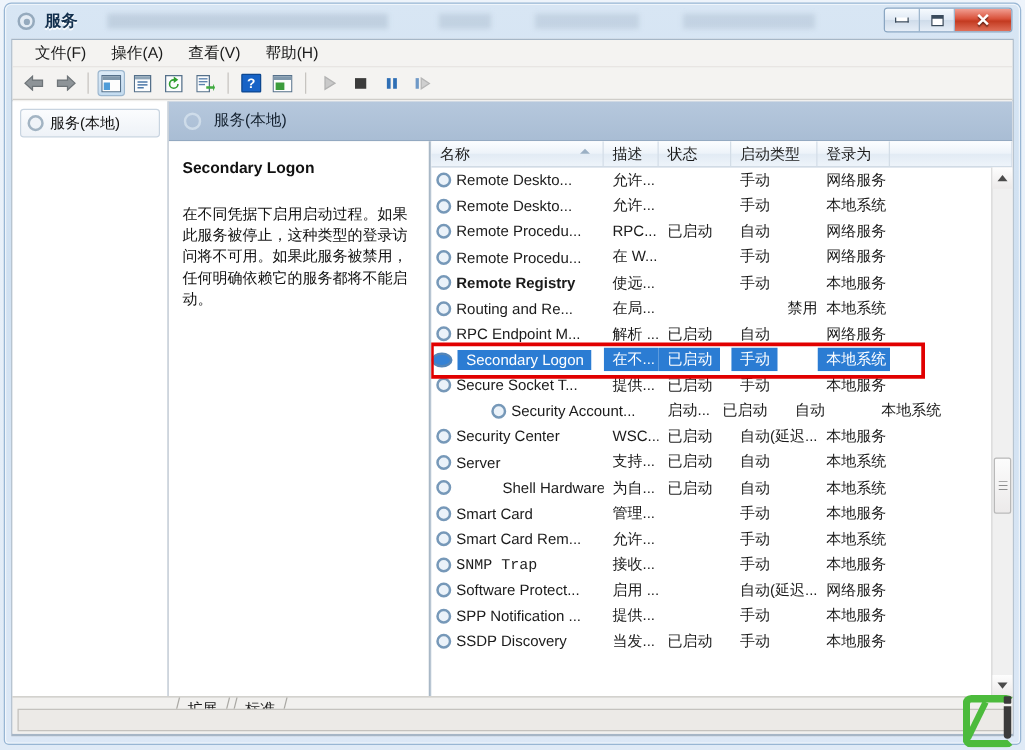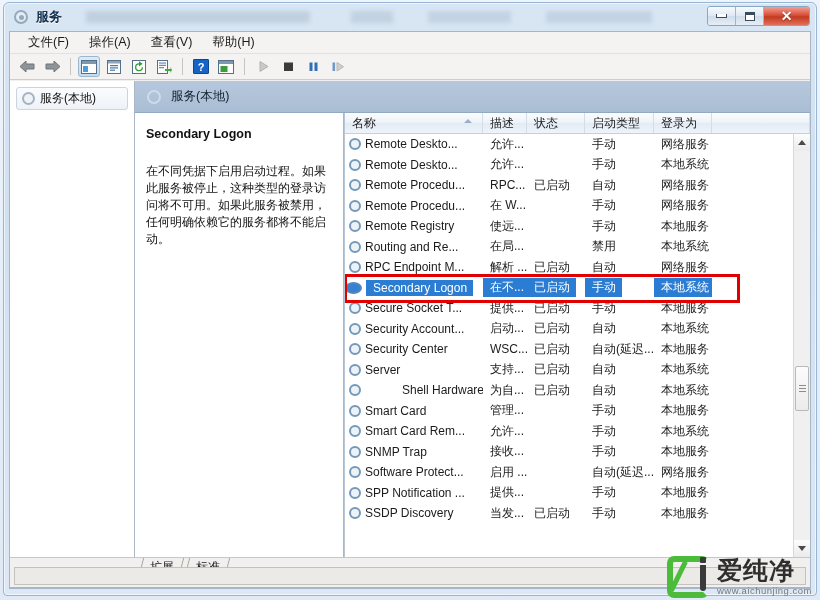--- a/index.html
+++ b/index.html
@@ -494,21 +494,21 @@
                       <span></span>
                     </div>
                     <div class="cell" style="width: 69px;">
                       <span>手动</span>
                     </div>
                     <div class="cell" style="width: 58px;">
                       <span>网络服务</span>
                     </div>
                   </div>
                   <div class="row">
-                    <div class="cell cell-name" style="width: 138px;">
+                    <div class="cell cell-name" style="width: 138px; font-weight: bold;">
                       <span class="row-gear"></span>
                       <span>Remote Registry</span>
                     </div>
                     <div class="cell" style="width: 44px;">
                       <span>使远...</span>
                     </div>
                     <div class="cell" style="width: 58px;">
                       <span></span>
                     </div>
                     <div class="cell" style="width: 69px;">
@@ -522,21 +522,21 @@
                     <div class="cell cell-name" style="width: 138px;">
                       <span class="row-gear"></span>
                       <span>Routing and Re...</span>
                     </div>
                     <div class="cell" style="width: 44px;">
                       <span>在局...</span>
                     </div>
                     <div class="cell" style="width: 58px;">
                       <span></span>
                     </div>
-                    <div class="cell" style="width: 69px;">
+                    <div class="cell" style="width: 69px; justify-content: flex-end;">
                       <span>禁用</span>
                     </div>
                     <div class="cell" style="width: 58px;">
                       <span>本地系统</span>
                     </div>
                   </div>
                   <div class="row">
                     <div class="cell cell-name" style="width: 138px;">
                       <span class="row-gear"></span>
                       <span>RPC Endpoint M...</span>
@@ -584,21 +584,21 @@
                       <span>已启动</span>
                     </div>
                     <div class="cell" style="width: 69px;">
                       <span>手动</span>
                     </div>
                     <div class="cell" style="width: 58px;">
                       <span>本地服务</span>
                     </div>
                   </div>
                   <div class="row">
-                    <div class="cell cell-name" style="width: 138px;">
+                    <div class="cell cell-name" style="width: 138px; margin-left: 44px;">
                       <span class="row-gear"></span>
                       <span>Security Account...</span>
                     </div>
                     <div class="cell" style="width: 44px;">
                       <span>启动...</span>
                     </div>
                     <div class="cell" style="width: 58px;">
                       <span>已启动</span>
                     </div>
                     <div class="cell" style="width: 69px;">
@@ -692,21 +692,21 @@
                       <span></span>
                     </div>
                     <div class="cell" style="width: 69px;">
                       <span>手动</span>
                     </div>
                     <div class="cell" style="width: 58px;">
                       <span>本地系统</span>
                     </div>
                   </div>
                   <div class="row">
-                    <div class="cell cell-name" style="width: 138px;">
+                    <div class="cell cell-name" style="width: 138px; font-family: Liberation Mono, monospace;">
                       <span class="row-gear"></span>
                       <span>SNMP Trap</span>
                     </div>
                     <div class="cell" style="width: 44px;">
                       <span>接收...</span>
                     </div>
                     <div class="cell" style="width: 58px;">
                       <span></span>
                     </div>
                     <div class="cell" style="width: 69px;">
@@ -802,18 +802,14 @@
     </div>
   </div>
 
   <div class="watermark">
     <div class="wm-logo">
       <span class="sq"></span>
         <span class="slash"></span>
       <span class="hook"></span>
         <span class="dot"></span>
     </div>
-    <div class="wm-text">
-      <span class="wm-cn">爱纯净</span>
-      <span class="wm-url">www.aichunjing.com</span>
-    </div>
   </div>
 </div>
 
 </body></html>

